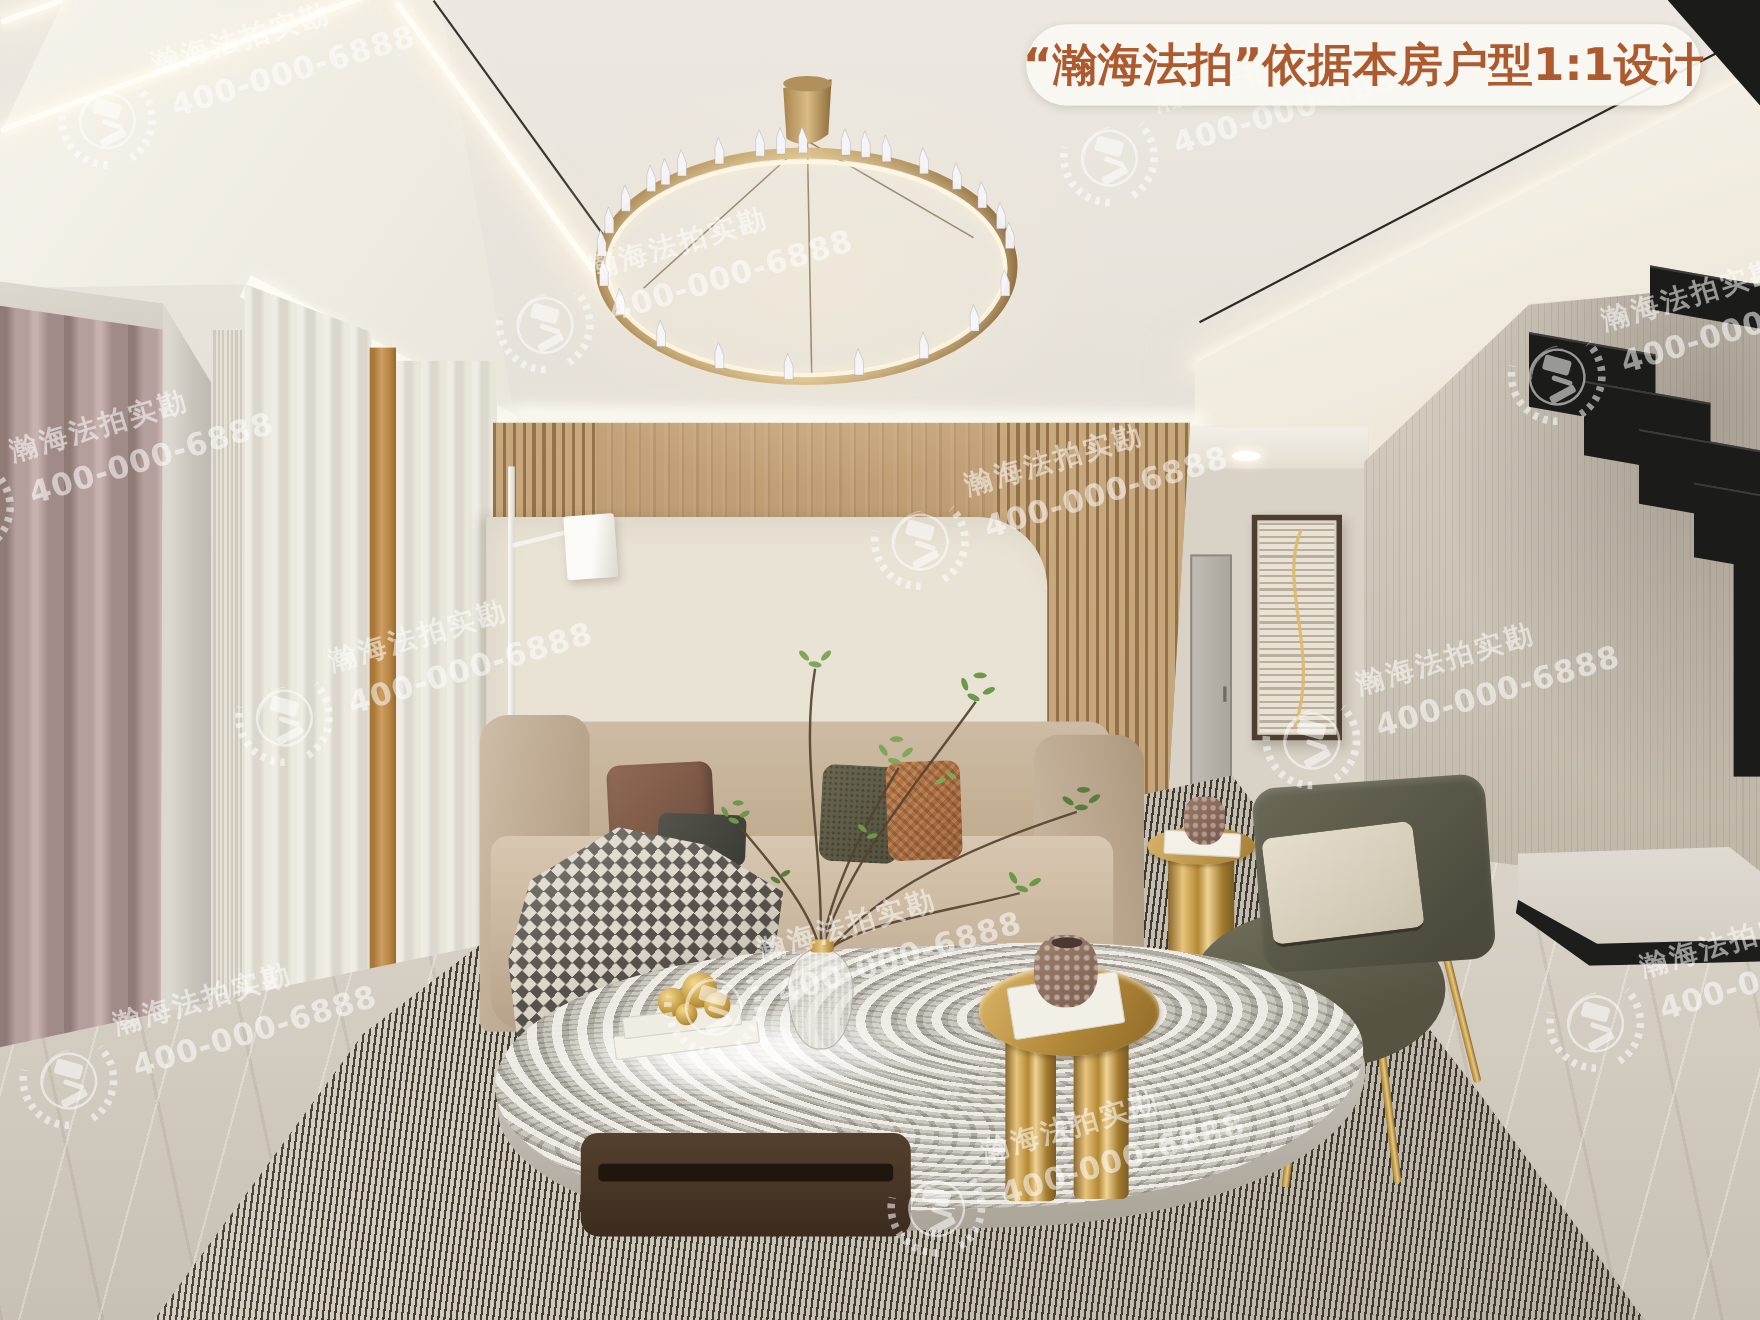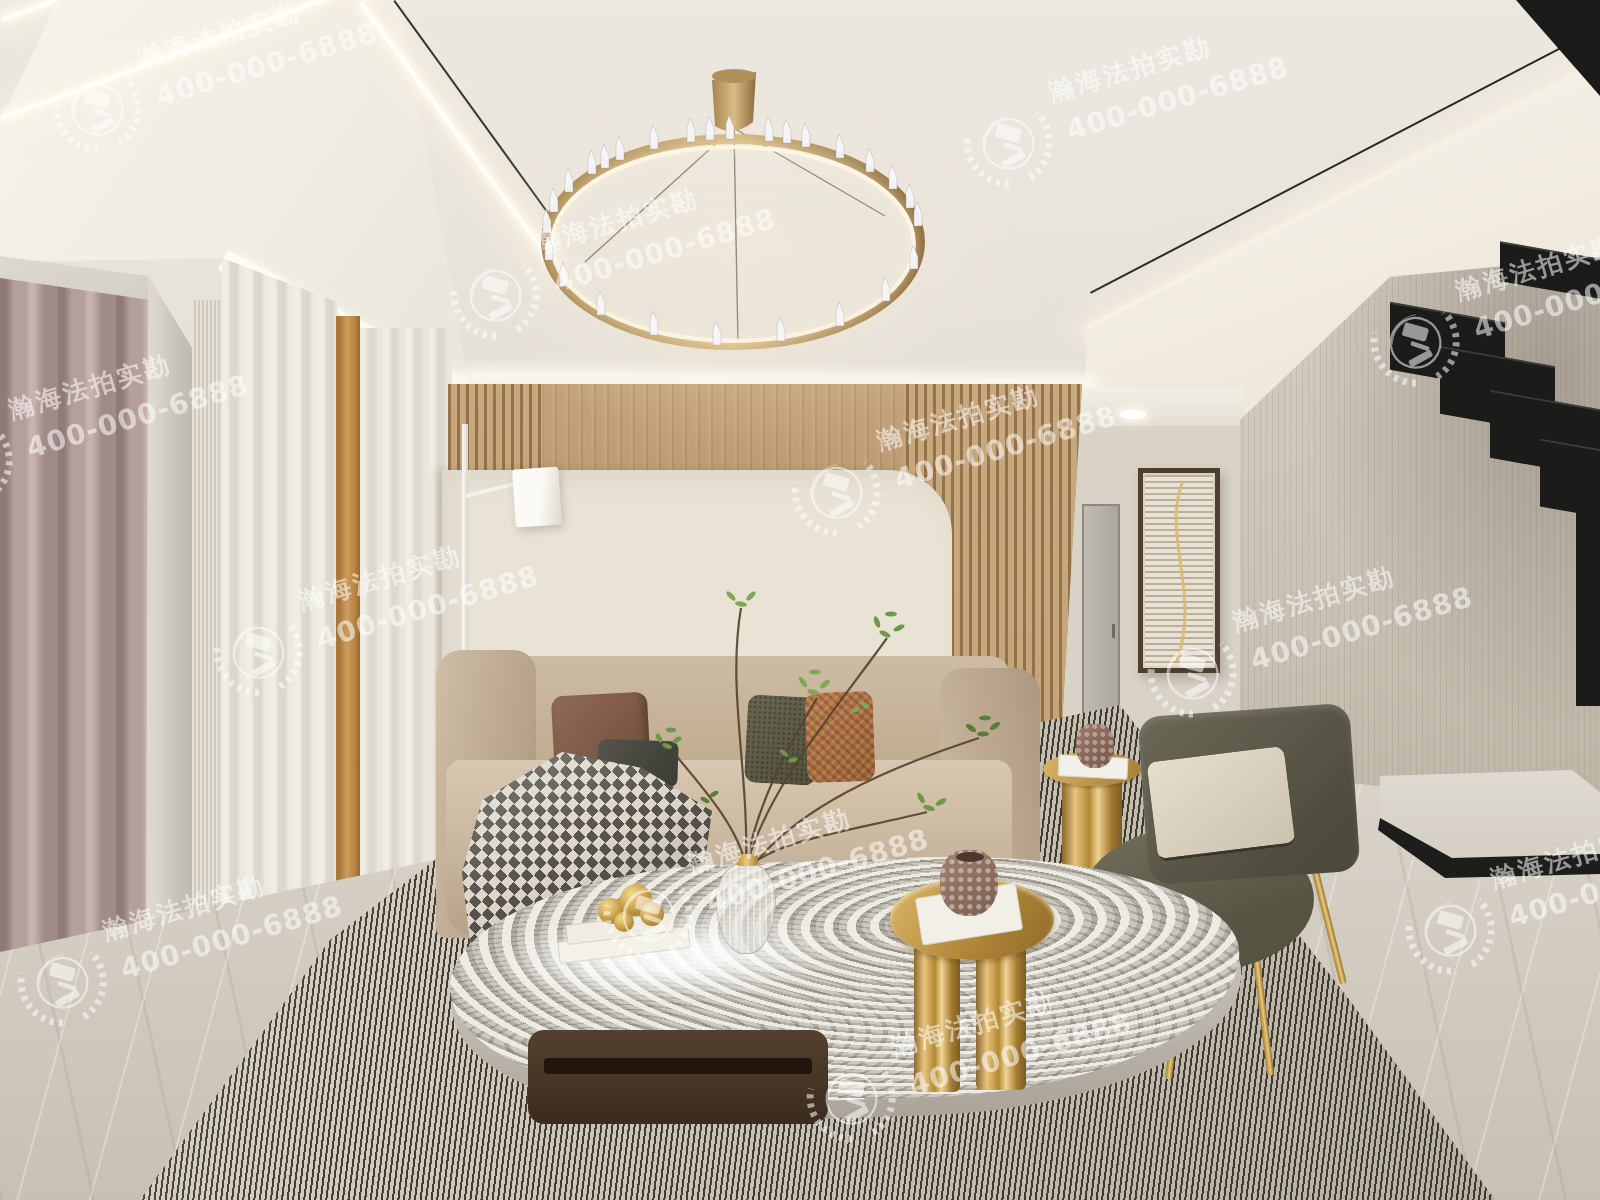--- a/index.html
+++ b/index.html
@@ -526,13 +526,16 @@
     </div>
       <div class="wm" style="left: 805px; top: 1027px; color: rgb(255, 255, 255); opacity: 0.55; transform: rotate(-16.5deg);">
       <svg>
           <use href="#wm-logo"></use>
         </svg>
       <span class="wm-t1">瀚海法拍实勘</span>
       <span class="wm-t2">400-000-6888</span>
     </div>
     </div>
 
+  <div id="banner" style="background: rgba(250, 248, 243, 0.92);">
+    <span style="color: rgb(173, 90, 46);">“瀚海法拍”依据本房户型1:1设计</span>
+  </div>
 </div>
 
 </body></html>

